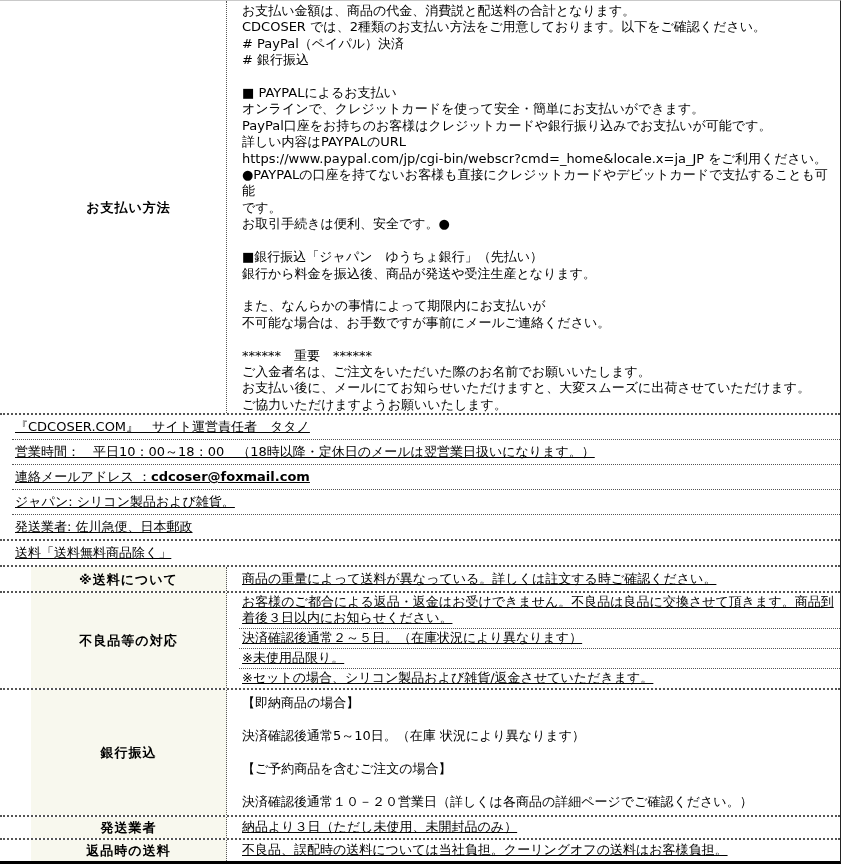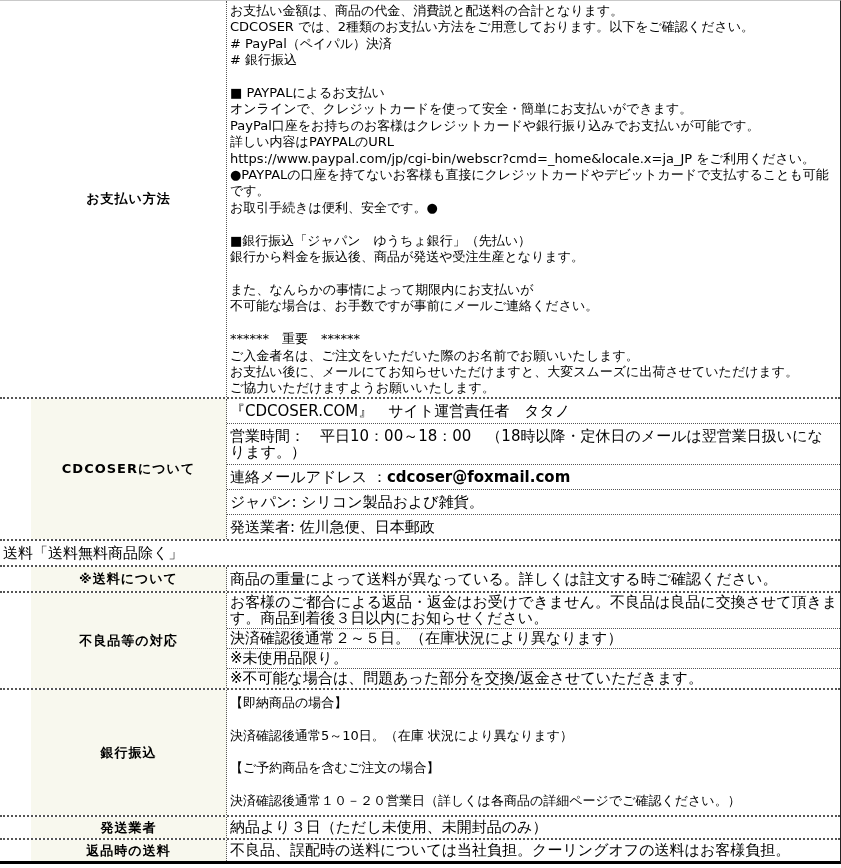--- a/index.html
+++ b/index.html
@@ -22,35 +22,36 @@
     display:flex;align-items:center;justify-content:center;
     text-align:center;
     font-weight:bold;
     font-size:13px;
     line-height:17px;
     padding:2px 6px;
     letter-spacing:1px;
     margin-left:31px;
   }
   .hdr.white{background:#ffffff;}
-  .cnt{flex:1 1 auto;min-width:0;display:flex;flex-direction:column;justify-content:center;}
+  .cnt{flex:1 1 auto;min-width:0;display:flex;flex-direction:column;justify-content:center;margin-left:12px;}
   .lines{
     font-size:13px;
     line-height:16.4px;
     white-space:pre-wrap;
     word-break:break-all;
     padding:2px 2px 0 3px;
   }
   .sec6 .lines{padding:5px 2px 5px 3px;}
   .row{
-    font-size:15px;
+    font-size:13px;
     line-height:16px;
     white-space:pre-wrap;
     word-break:break-all;
     padding:4px 2px 4px 3px;
+    text-decoration:underline;
   }
   .cnt .row + .row{border-top:1px dotted #555;}
   .sec5 .row,.sec7 .row{padding:1px 2px 2px 3px;}
   .sec8 .row,.sec9 .row{padding:2px 2px 3px 3px;}
   .email{font-weight:bold;}
   .sec1 .lines{min-height:393px;}
 </style>
 </head>
 <body>
 
@@ -80,21 +81,20 @@
 不可能な場合は、お手数ですが事前にメールご連絡ください。
 
 ******　重要　******
 ご入金者名は、ご注文をいただいた際のお名前でお願いいたします。
 お支払い後に、メールにてお知らせいただけますと、大変スムーズに出荷させていただけます。
 ご協力いただけますようお願いいたします。</div>
     </div>
   </div>
 
   <div class="sec sec2">
-    <div class="hdr">CDCOSERについて</div>
     <div class="cnt">
       <div class="row">『CDCOSER.COM』　サイト運営責任者　タタノ</div>
       <div class="row">営業時間：　平日10：00～18：00　（18時以降・定休日のメールは翌営業日扱いになります。）</div>
       <div class="row"><span>連絡メールアドレス ：</span><span class="email">cdcoser@foxmail.com</span></div>
       <div class="row">ジャパン: シリコン製品および雑貨。</div>
       <div class="row">発送業者: 佐川急便、日本郵政</div>
     </div>
   </div>
 
   <div class="sec sec3">
@@ -109,21 +109,21 @@
       <div class="row">商品の重量によって送料が異なっている。詳しくは註文する時ご確認ください。</div>
     </div>
   </div>
 
   <div class="sec sec5">
     <div class="hdr">不良品等の対応</div>
     <div class="cnt">
       <div class="row">お客様のご都合による返品・返金はお受けできません。不良品は良品に交換させて頂きます。商品到着後３日以内にお知らせください。</div>
       <div class="row">決済確認後通常２～５日。（在庫状況により異なります）</div>
       <div class="row">※未使用品限り。</div>
-      <div class="row">※不可能な場合は、問題あった部分を交換/返金させていただきます。</div>
+      <div class="row">※セットの場合、シリコン製品および雑貨/返金させていただきます。</div>
     </div>
   </div>
 
   <div class="sec sec6">
     <div class="hdr">銀行振込</div>
     <div class="cnt">
       <div class="lines">【即納商品の場合】
 
 決済確認後通常5～10日。（在庫 状況により異なります）
 

